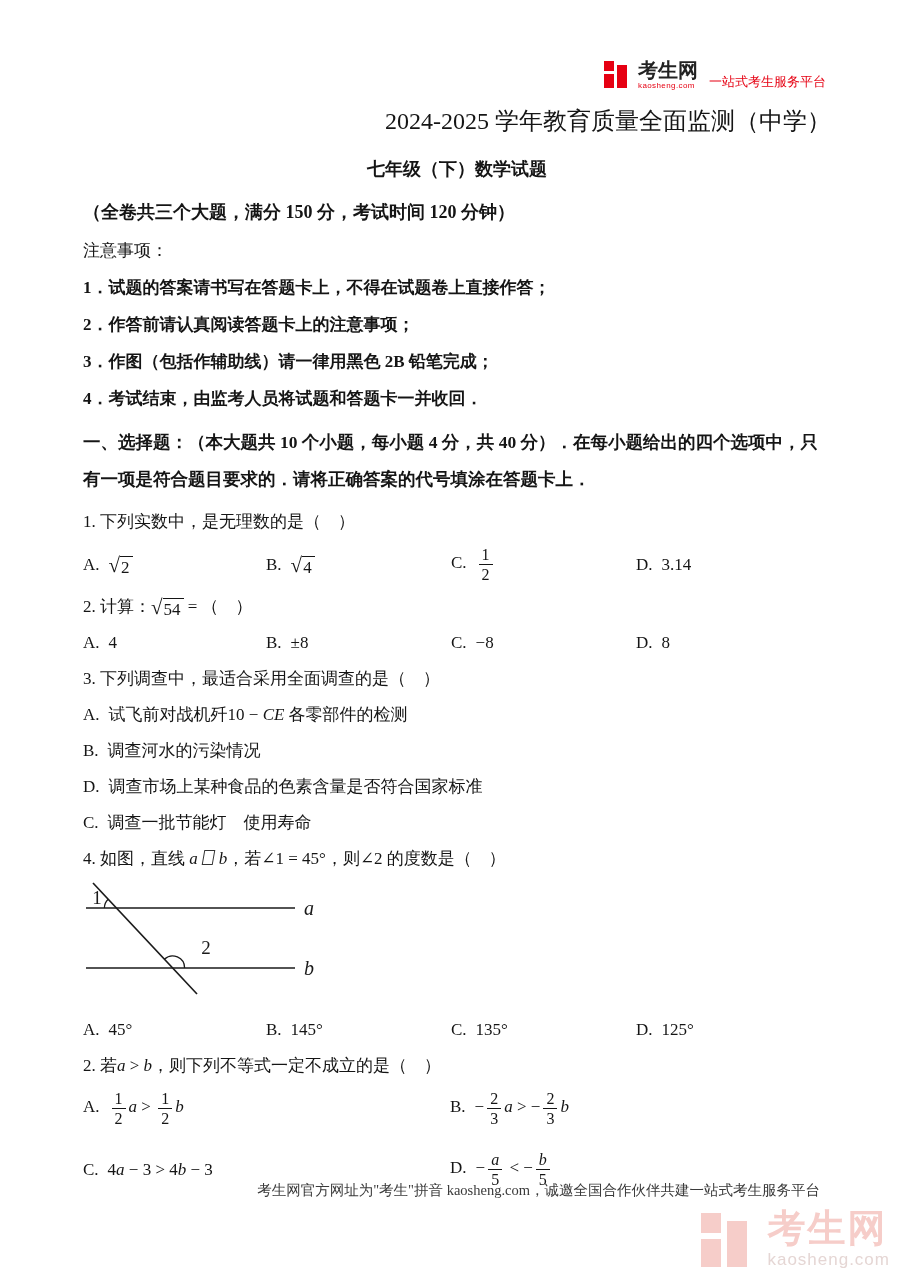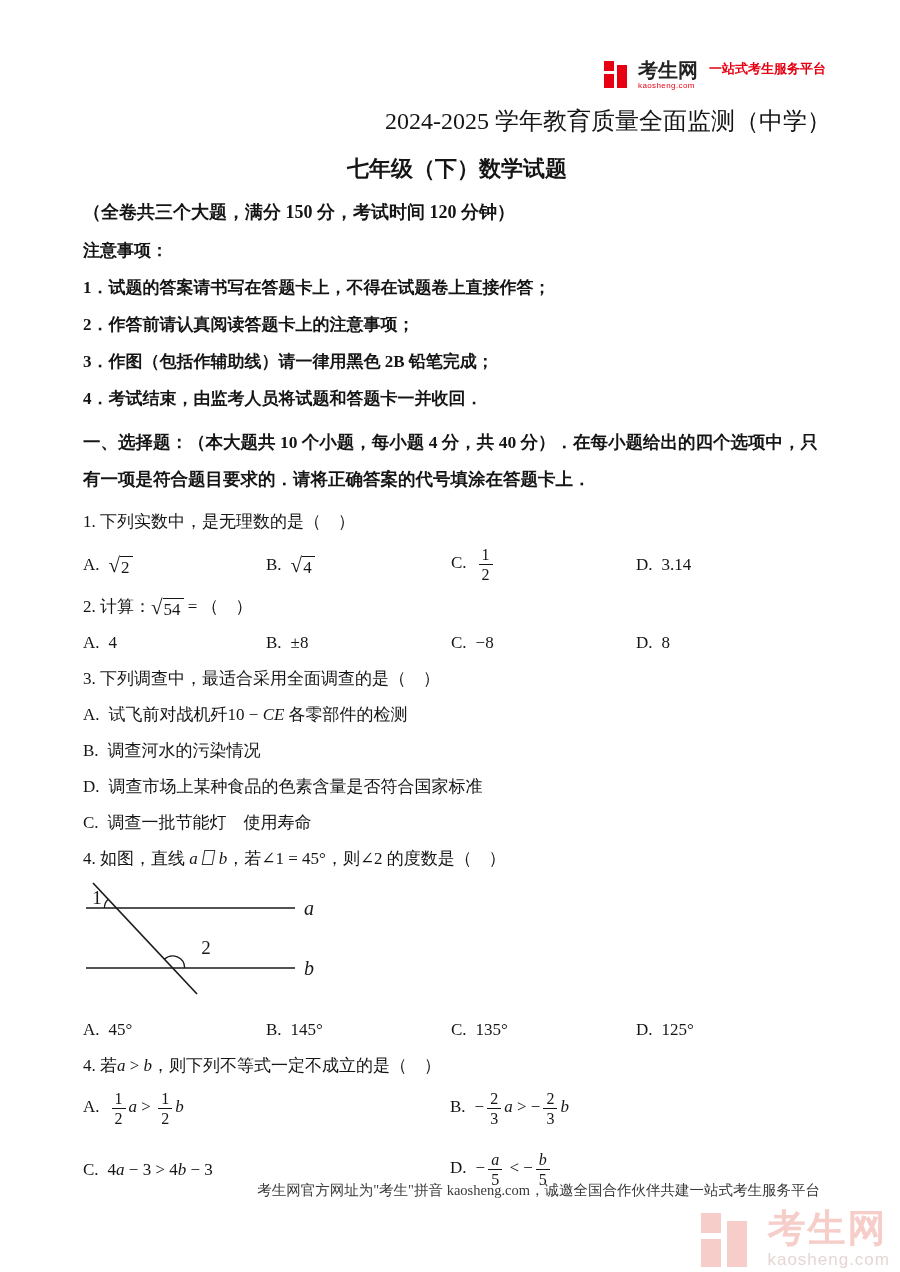--- a/index.html
+++ b/index.html
@@ -10,27 +10,27 @@
   
   .logo-row{position:absolute;top:60px;right:74px;display:flex;align-items:flex-start;gap:7px;}
   .hlogo{position:relative;width:27px;height:28px;flex:0 0 auto;}
   .hlogo .blk{position:absolute;background:#e60012;}
   .hlogo .b1{left:0;top:1px;width:10px;height:10px;}
   .hlogo .b2{left:0;top:14px;width:10px;height:14px;}
   .hlogo .b3{left:13px;top:5px;width:10px;height:23px;}
   .brandcol{display:flex;flex-direction:column;line-height:1;}
   .brand{font-family:"Liberation Sans","DejaVu Sans",sans-serif;font-weight:700;font-size:20px;color:#222;}
   .brand-domain{font-family:"Liberation Sans","DejaVu Sans",sans-serif;font-size:8px;color:#e60012;margin-top:2px;letter-spacing:.4px;}
-  .tagline{font-family:"Liberation Sans","DejaVu Sans",sans-serif;font-size:13px;font-weight:700;color:#e60012;margin-left:4px;}
+  .tagline{font-family:"Liberation Sans","DejaVu Sans",sans-serif;font-size:13px;font-weight:400;color:#e60012;margin-top:13px;margin-left:4px;}
   
   .content{position:absolute;left:83px;top:106px;width:748px;font-size:17px;line-height:24px;}
   .t1{font-size:24px;font-weight:400;text-align:right;margin:0;line-height:30px;}
-  .t2{font-size:22px;font-weight:700;text-align:center;margin:19px 0 13px;line-height:28px;}
+  .t2{font-size:18px;font-weight:700;text-align:center;margin:19px 0 13px;line-height:28px;}
   .sub{font-size:18px;font-weight:700;text-align:left;margin:17px 0 0;line-height:24px;}
-  .notice-h{font-weight:700;margin-top:15px;}
+  .notice-h{font-weight:400;margin-top:15px;}
   .notice-item{font-weight:700;margin-top:13px;}
   .sec-h{font-weight:700;margin-top:13px;line-height:37px;font-size:17.5px;}
   .qstem{margin-top:12px;}
   .opts4{display:grid;grid-template-columns:183px 185px 185px 1fr;align-items:center;margin-top:12px;}
   .opts2{display:grid;grid-template-columns:367px 1fr;row-gap:24px;align-items:center;margin-top:12px;}
   .opt{white-space:nowrap;}
   .olabel{margin-right:9px;}
   .optline{margin-top:12px;}
   
   .vit{font-style:italic;}
@@ -150,21 +150,21 @@
     </svg>
     <div class="opts4">
       <div class="opt"><span class="olabel">A.</span><span>45°</span></div>
       <div class="opt"><span class="olabel">B.</span><span>145°</span></div>
       <div class="opt"><span class="olabel">C.</span><span>135°</span></div>
       <div class="opt"><span class="olabel">D.</span><span>125°</span></div>
     </div>
 
     
     <div class="qstem">
-      <span>4. 若</span><span class="vit">a</span><span> &gt; </span><span class="vit">b</span><span>，则下列不等式一定不成立的是（　）</span>
+      <span>2. 若</span><span class="vit">a</span><span> &gt; </span><span class="vit">b</span><span>，则下列不等式一定不成立的是（　）</span>
     </div>
     <div class="opts2">
       <div class="opt">
         <span class="olabel">A.</span><span class="frac"><span class="num">1</span><span class="den">2</span></span><span class="vit">a</span> <span>&gt;</span> <span class="frac"><span class="num">1</span><span class="den">2</span></span><span class="vit">b</span>
       </div>
       <div class="opt">
         <span class="olabel">B.</span><span>−</span><span class="frac"><span class="num">2</span><span class="den">3</span></span><span class="vit">a</span> <span>&gt;</span> <span>−</span><span class="frac"><span class="num">2</span><span class="den">3</span></span><span class="vit">b</span>
       </div>
       <div class="opt">
         <span class="olabel">C.</span><span>4</span><span class="vit">a</span><span> − 3 &gt; 4</span><span class="vit">b</span><span> − 3</span>

